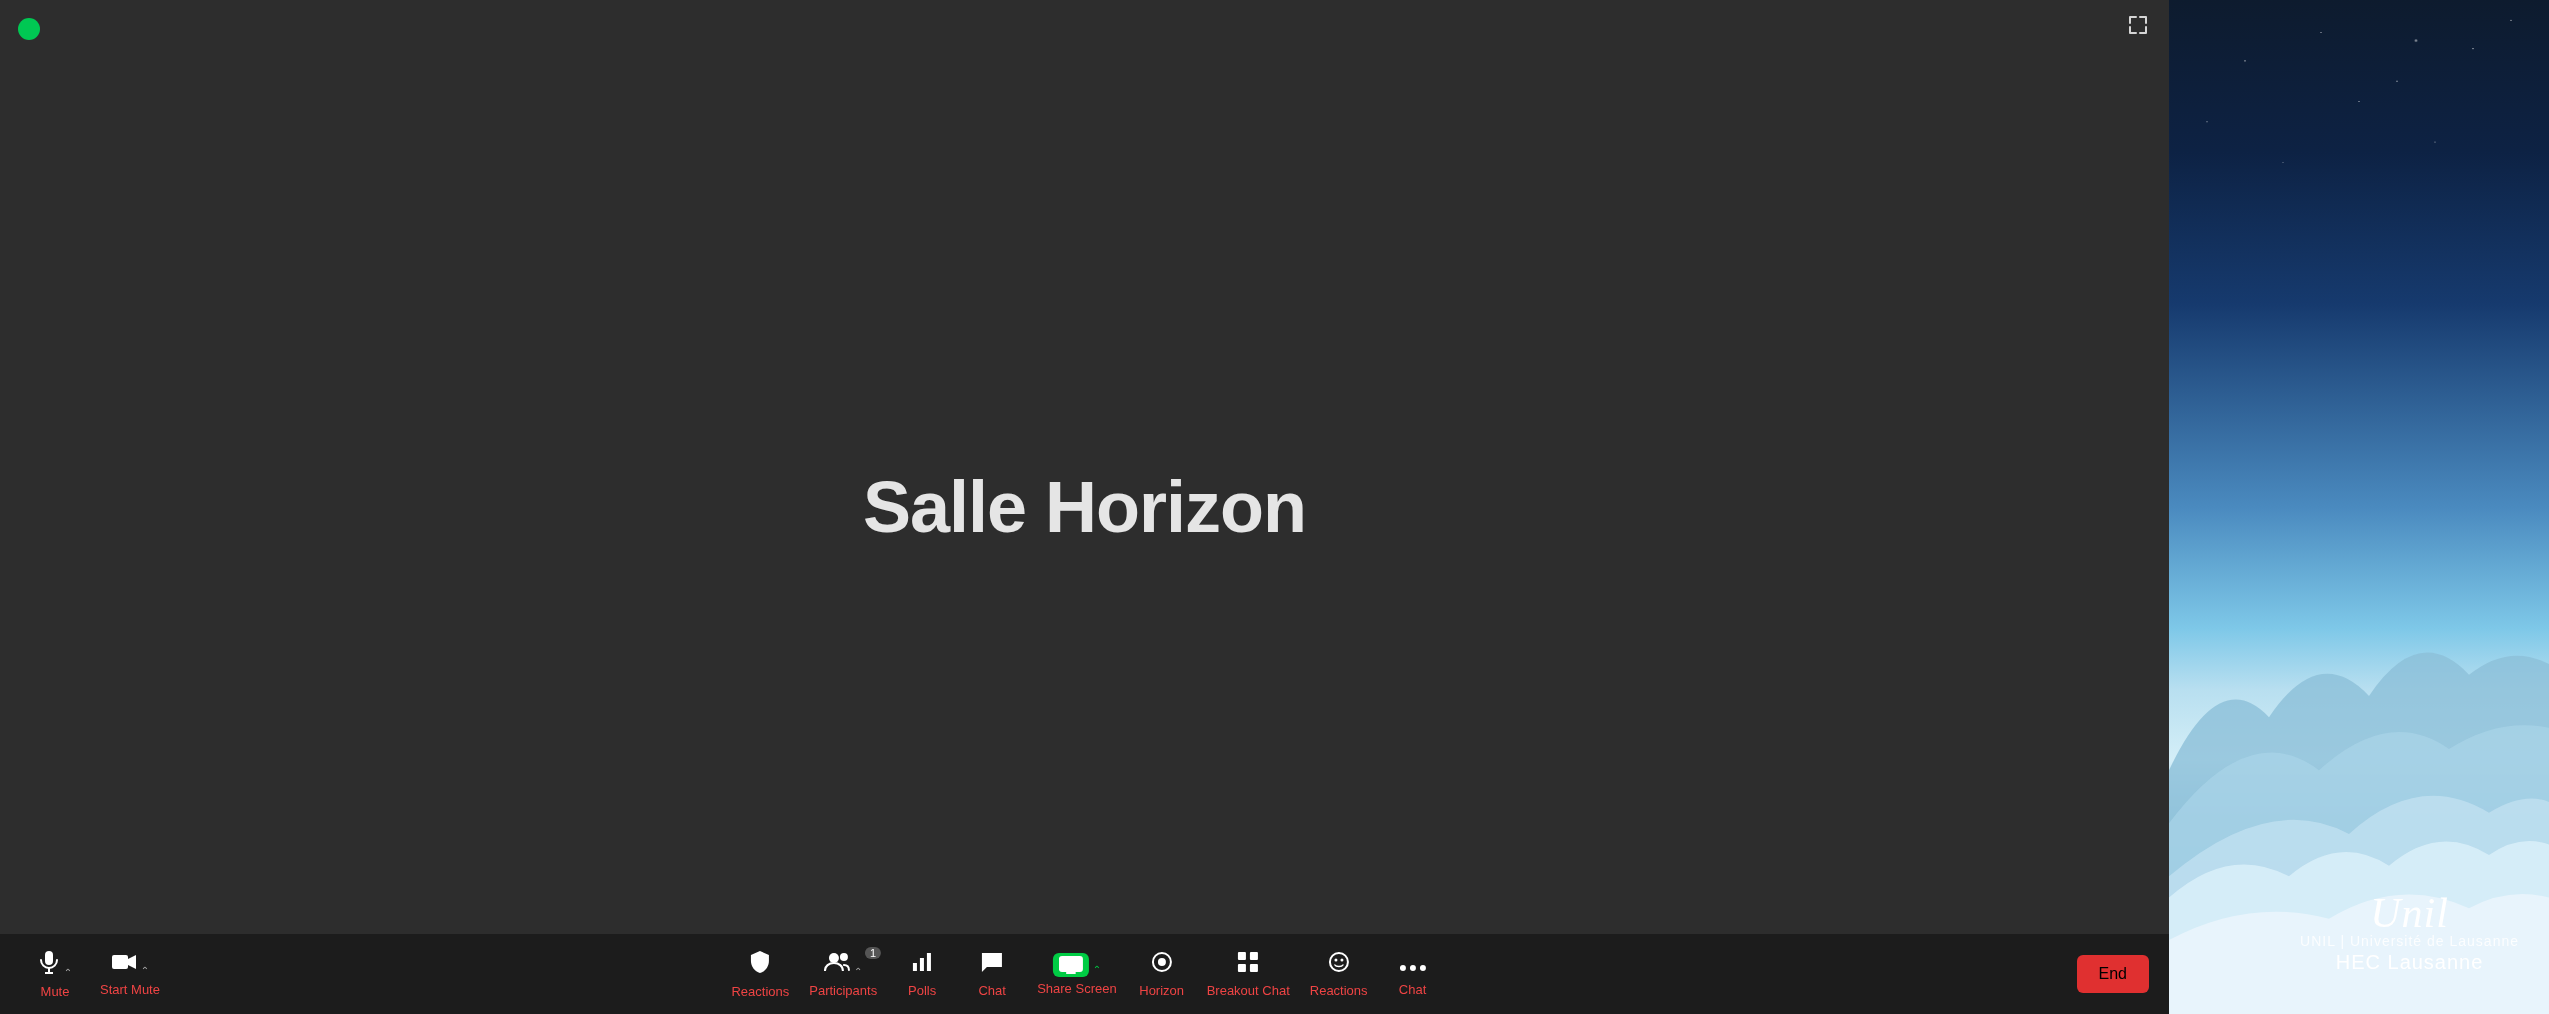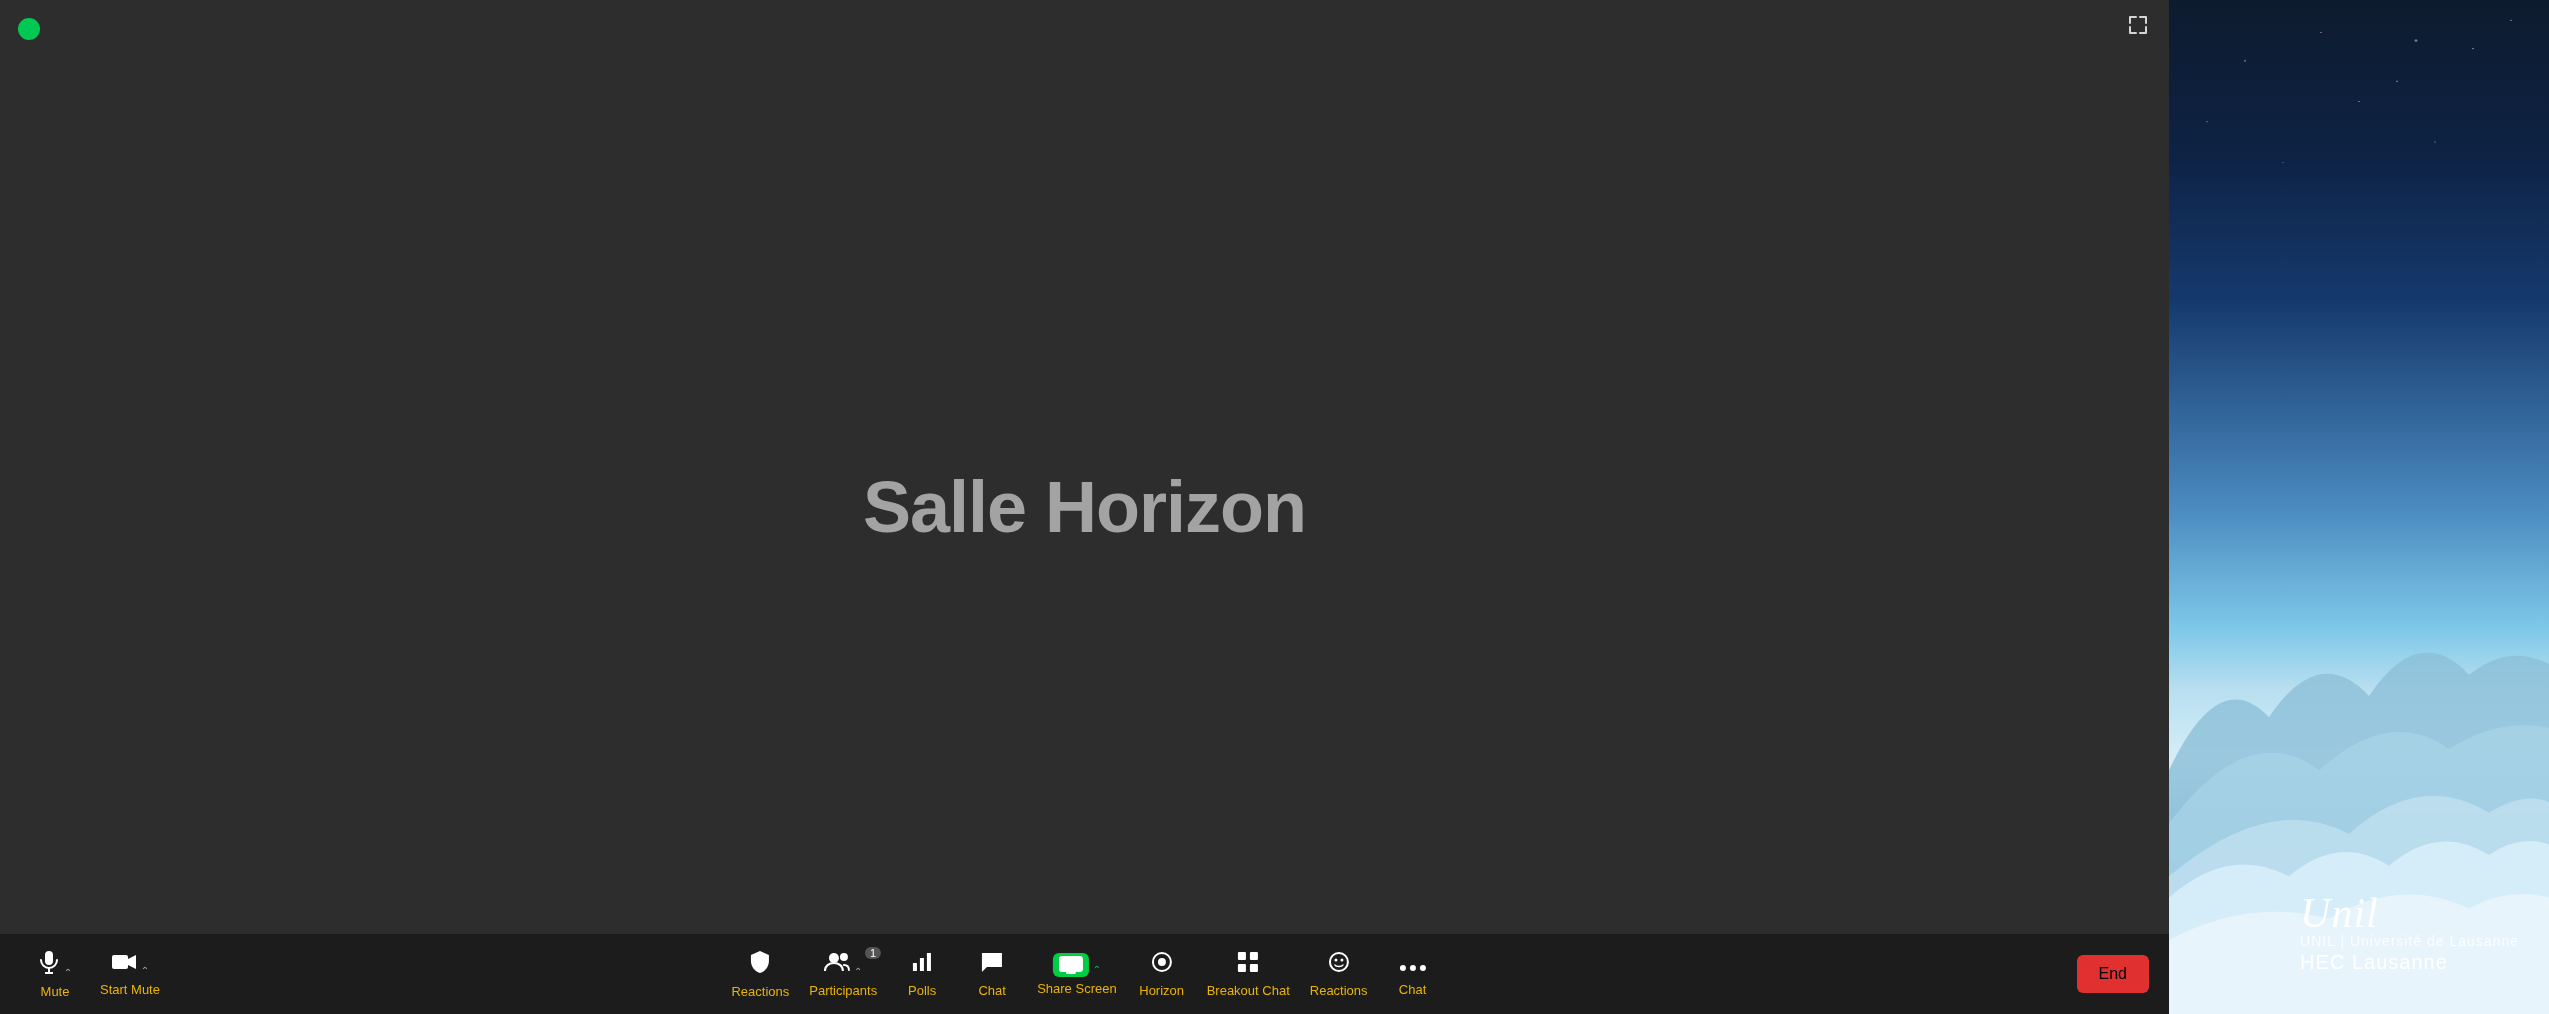--- a/index.html
+++ b/index.html
@@ -51,21 +51,21 @@
       z-index: 10;
       opacity: 0.8;
     }
 
     
     .room-title {
       position: absolute;
       top: 50%;
       left: 50%;
       transform: translate(-50%, -50%);
-      color: #a3a3a3;
+      color: #e5e5e5;
       font-size: 72px;
       font-weight: 700;
       white-space: nowrap;
       letter-spacing: -1px;
     }
 
     
     .side-panel {
       width: 380px;
       height: 100%;
@@ -125,21 +125,21 @@
       left: 0;
       width: 100%;
       height: 45%;
     }
 
     
     .side-panel-logo {
       position: absolute;
       bottom: 40px;
       right: 30px;
-      text-align: left;
+      text-align: center;
       color: white;
       z-index: 10;
     }
 
     .logo-unil {
       font-size: 42px;
       font-style: italic;
       font-weight: 300;
       letter-spacing: 1px;
       color: white;
@@ -215,21 +215,21 @@
       margin-bottom: 4px;
     }
 
     .tool-btn .icon-svg {
       font-size: 22px;
       color: white;
     }
 
     .tool-btn .label {
       font-size: 13px;
-      color: #eab308;
+      color: #ef4444;
       white-space: nowrap;
     }
 
     .tool-btn .chevron {
       font-size: 10px;
       color: #aaa;
       margin-left: 2px;
       align-self: flex-end;
       margin-bottom: 2px;
     }

